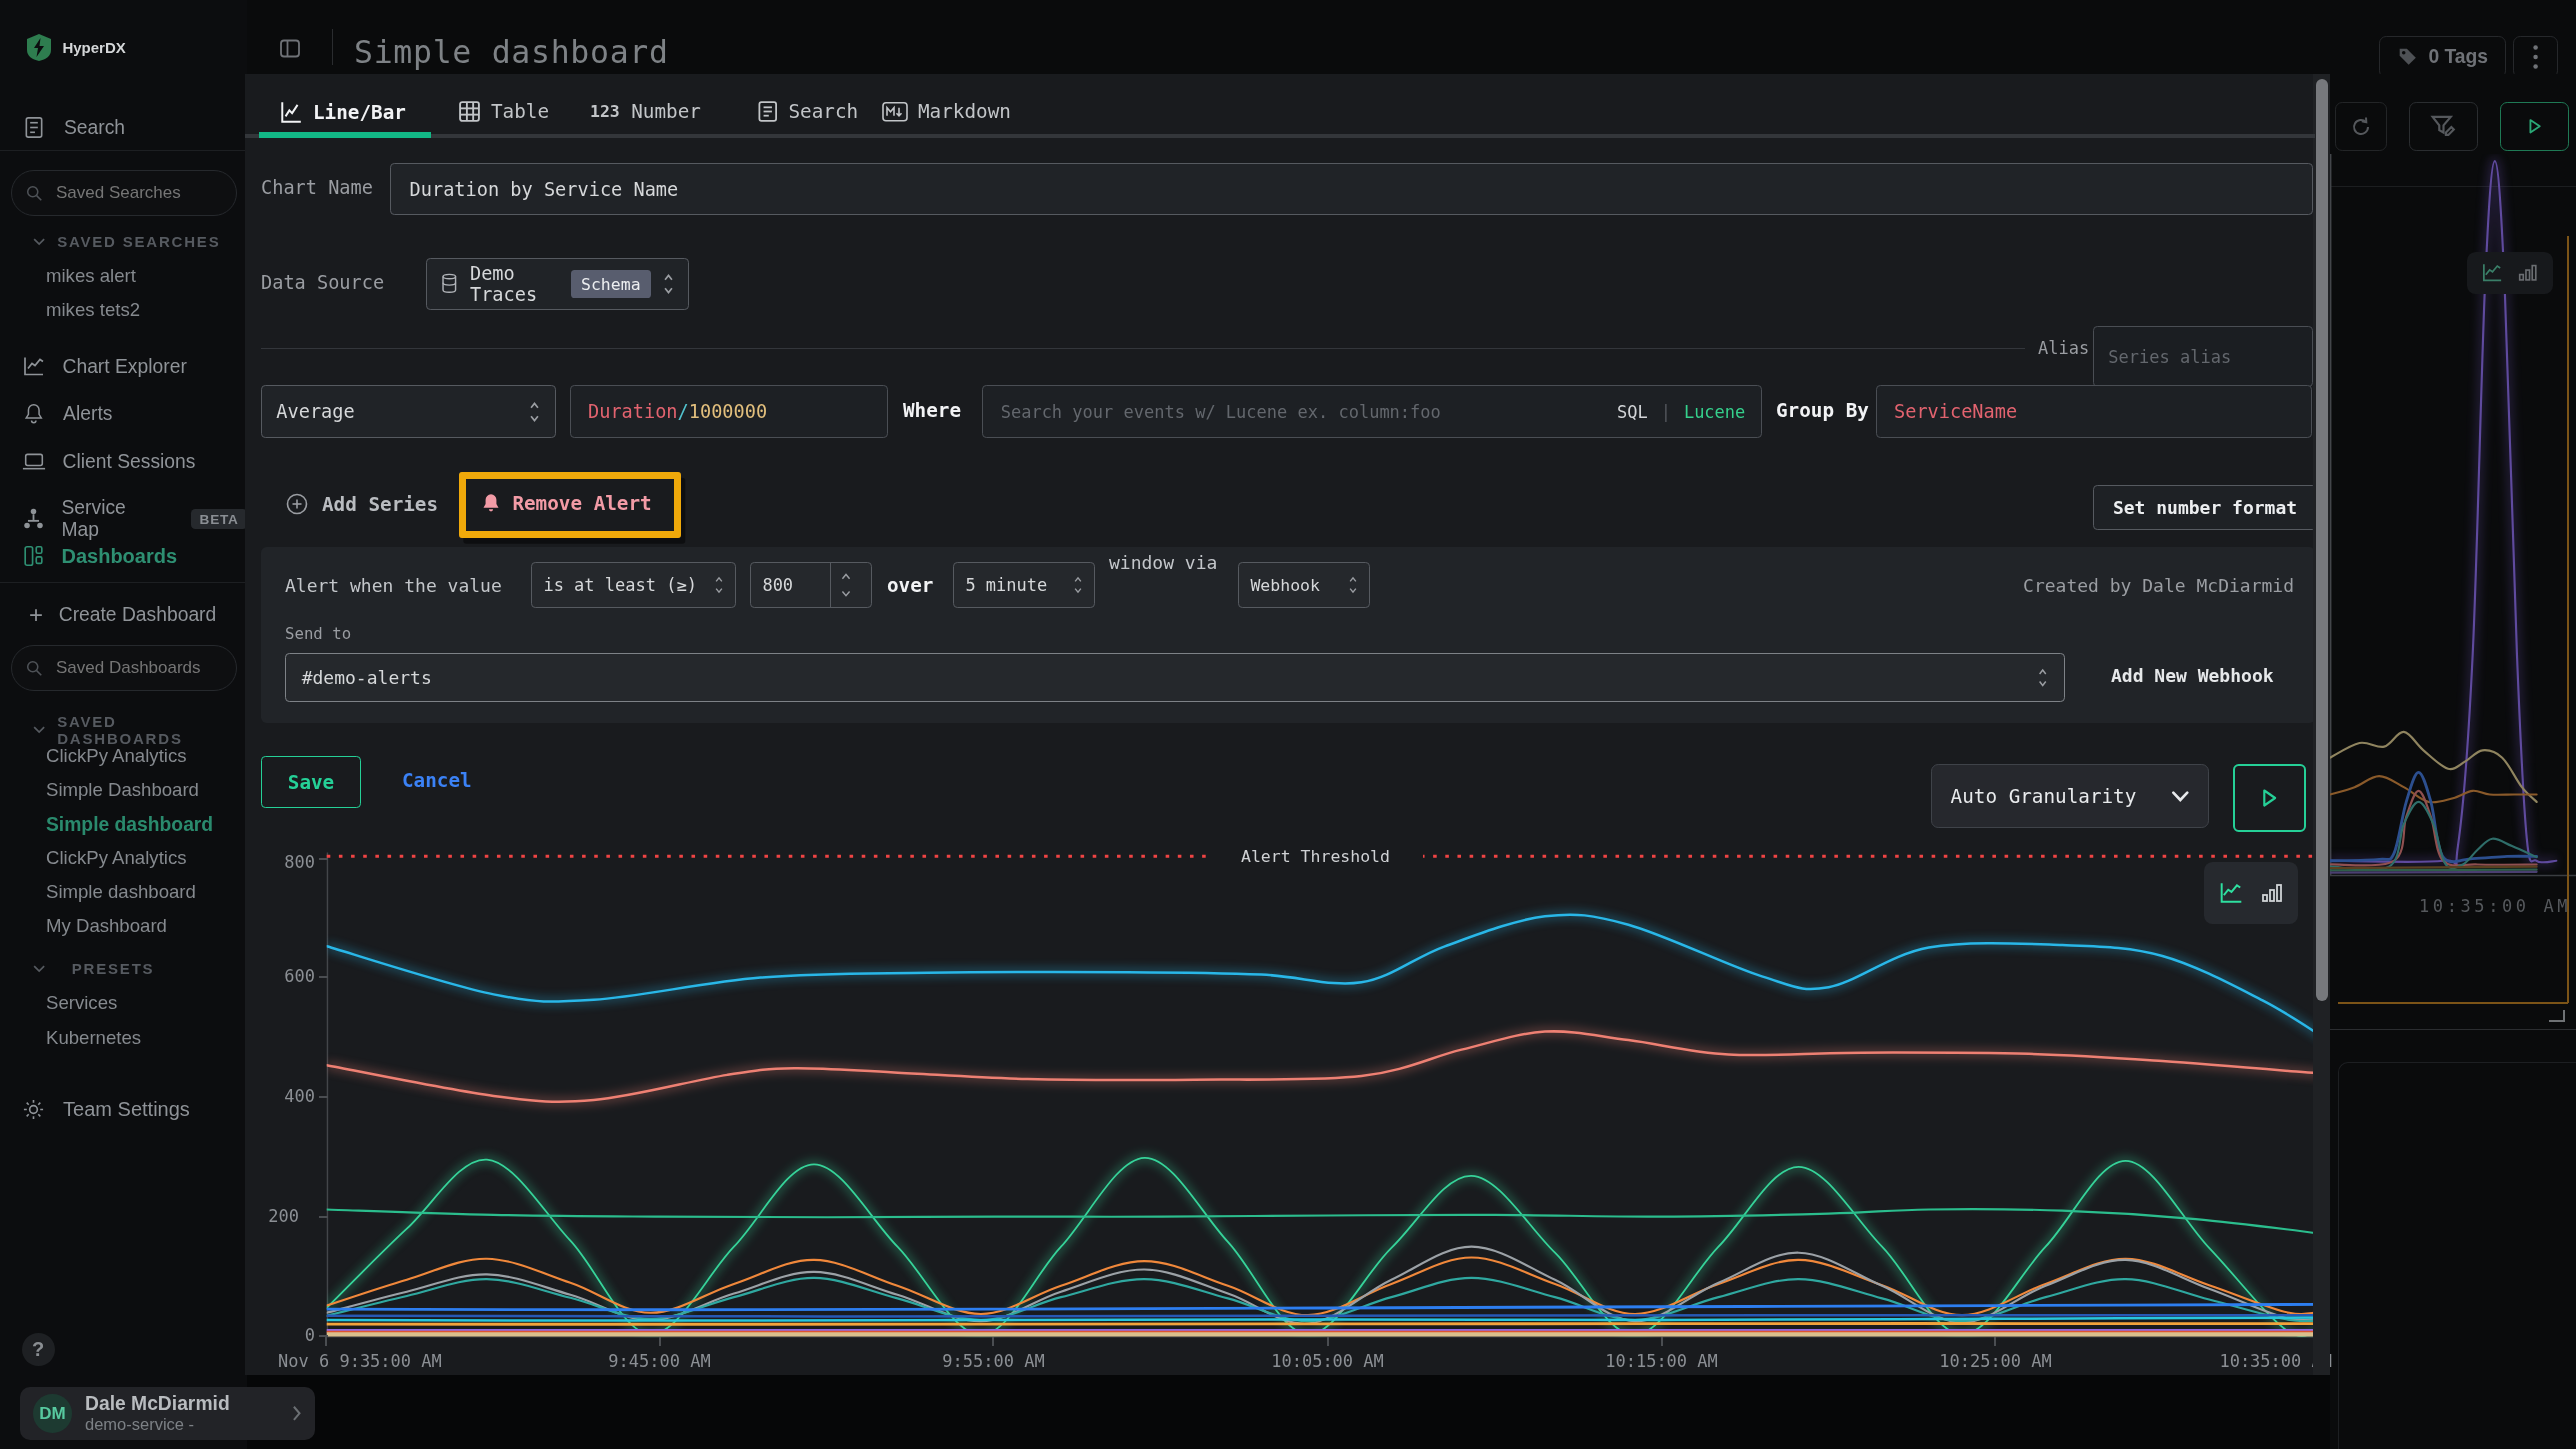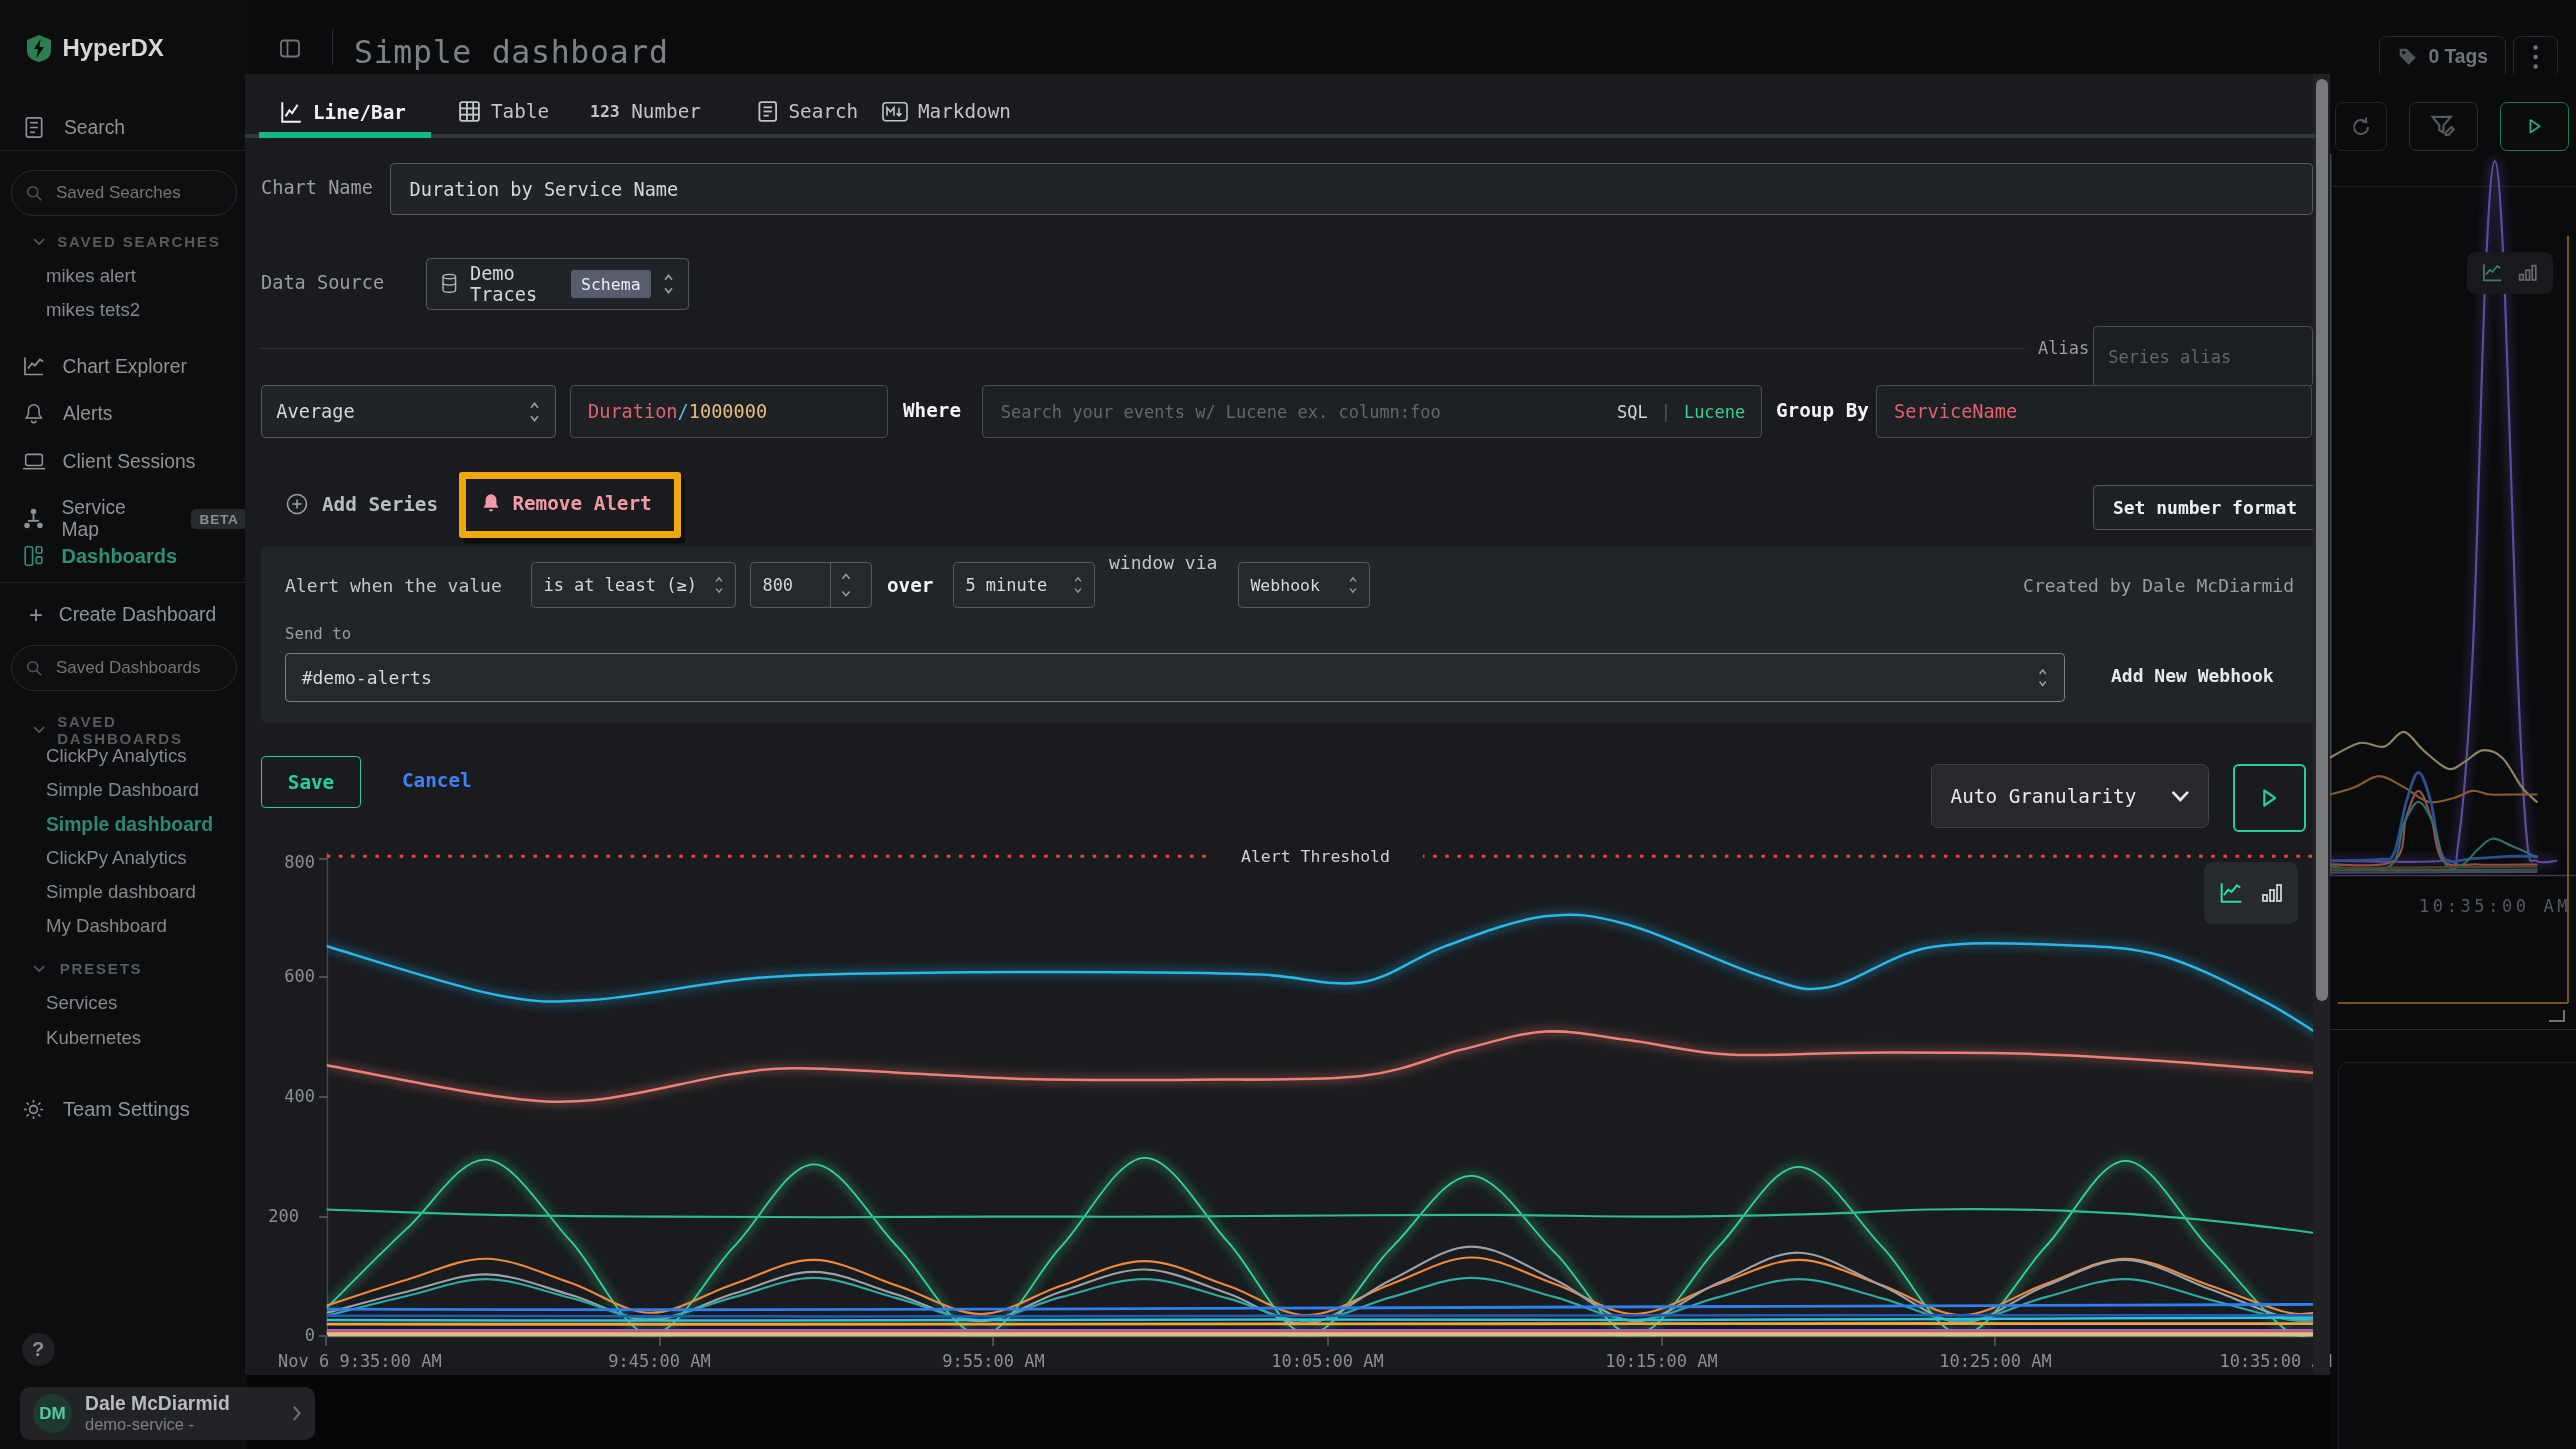--- a/index.html
+++ b/index.html
@@ -145,21 +145,21 @@
   <div class="abs" style="left:2338px;top:1062px;width:238px;height:386px;border-left:1.4px solid #1d1f22;border-top:1.4px solid #1d1f22;border-top-left-radius:10px;"></div>
 
   <div id="sidebar" class="abs">
     <div class="abs flex" style="left:27px;top:34px;gap:11.4px;">
       <span>
         <svg width="24" height="27" viewBox="0 0 24 27">
             <path d="M12 0L24 5v11c0 6-5 9.5-12 11C5 25.5 0 22 0 16V5z" fill="#2e7d4f"></path>
             <path d="M13.5 4L7 14h4l-1.5 9L17 12h-4.5z" fill="#0c0d0f"></path>
           </svg>
       </span>
-      <span style="color:#d4d6d8;font-weight:bold;font-size:24px;">HyperDX</span>
+      <span style="color:#d4d6d8;font-weight:bold;font-size:15px;">HyperDX</span>
     </div>
 
     <div class="abs flex" style="left:24px;top:116px;gap:20px;">
       <span>
         <svg width="20" height="23" viewBox="0 0 20 24" fill="none" stroke="#8f9398" stroke-width="1.7">
             <rect x="2" y="2" width="16" height="20" rx="2"></rect>
             <line x1="6" y1="7" x2="14" y2="7"></line>
             <line x1="6" y1="12" x2="14" y2="12"></line>
             <line x1="6" y1="17" x2="11" y2="17"></line>
           </svg>
@@ -266,21 +266,21 @@
         </span>
       <span class="side-section">SAVED DASHBOARDS</span>
     </div>
     <div class="abs side-sub" style="left:46px;top:745px;">ClickPy Analytics</div>
     <div class="abs side-sub" style="left:46px;top:779px;">Simple Dashboard</div>
     <div class="abs" style="left:46px;top:814px;color:#2a8a6d;font-weight:bold;font-size:19.3px;">Simple dashboard</div>
     <div class="abs side-sub" style="left:46px;top:847px;">ClickPy Analytics</div>
     <div class="abs side-sub" style="left:46px;top:881px;">Simple dashboard</div>
     <div class="abs side-sub" style="left:46px;top:915px;">My Dashboard</div>
 
-    <div class="abs flex" style="left:31.5px;top:960px;gap:14px;">
+    <div class="abs flex" style="left:31.5px;top:960px;gap:26px;">
       <span>
           <svg width="14.3" height="10" viewBox="0 0 20 14" fill="none" stroke="#565a60" stroke-width="2.4">
             <polyline points="3 3 10 10 17 3"></polyline>
           </svg>
         </span>
       <span class="side-section">PRESETS</span>
     </div>
     <div class="abs side-sub" style="left:46px;top:992px;">Services</div>
     <div class="abs side-sub" style="left:46px;top:1027px;">Kubernetes</div>
 

